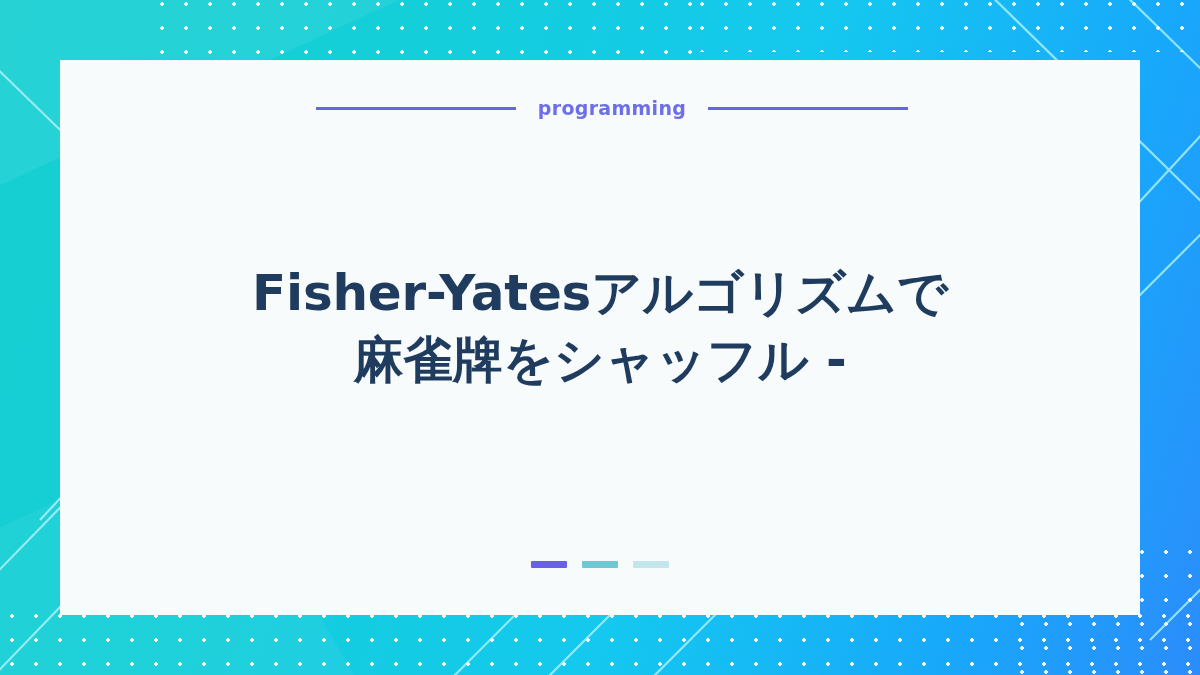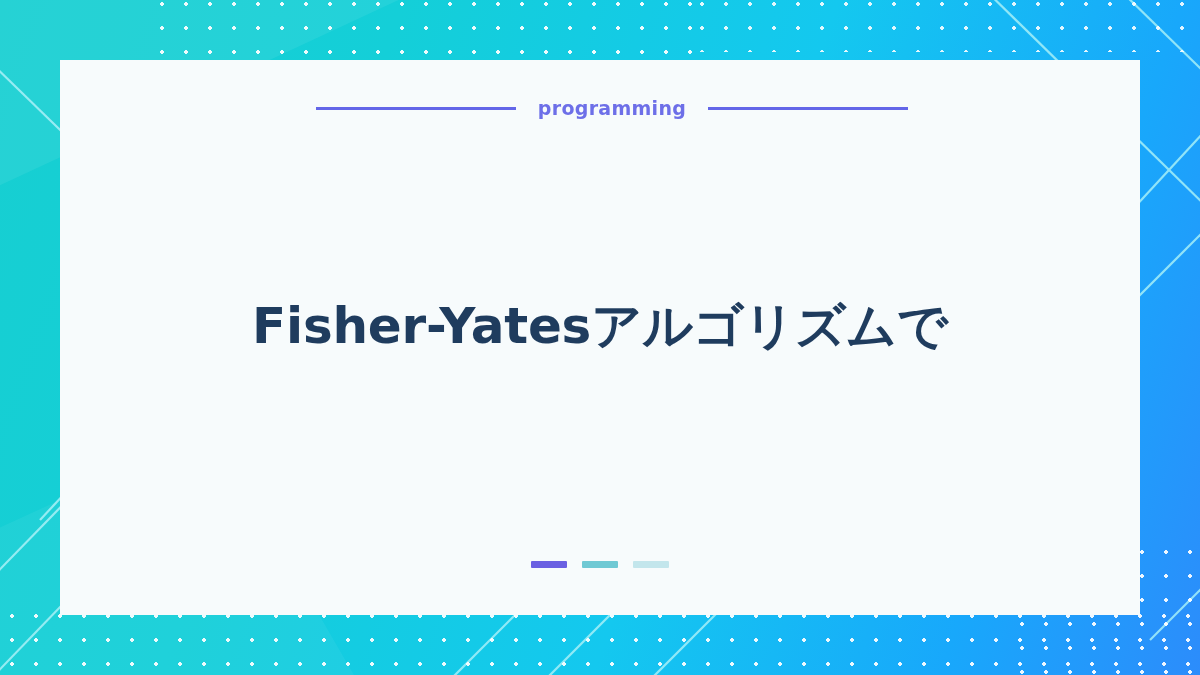--- a/index.html
+++ b/index.html
@@ -146,20 +146,21 @@
   <div class="card">
 
     <div class="category-row">
       <span class="cat-rule"></span>
       <span class="cat-label">programming</span>
       <span class="cat-rule"></span>
     </div>
 
     <div class="title-block">
       <div class="title-line">Fisher-Yatesアルゴリズムで</div>
+      <div class="title-line">麻雀牌をシャッフル -</div>
     </div>
 
     <div class="dash-row">
       <span class="dash dash-1"></span>
       <span class="dash dash-2"></span>
       <span class="dash dash-3"></span>
     </div>
 
   </div>
 </div>

